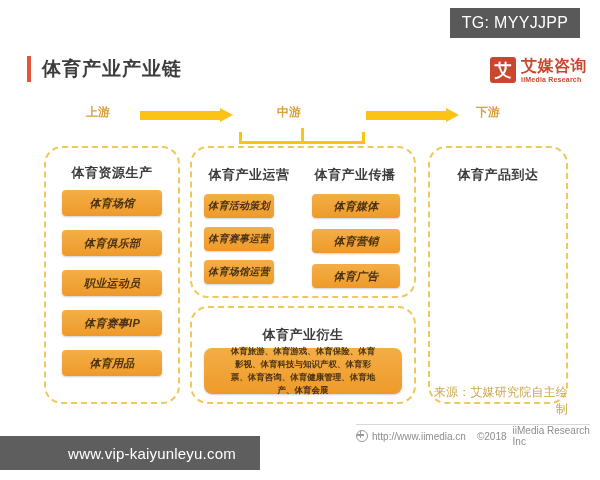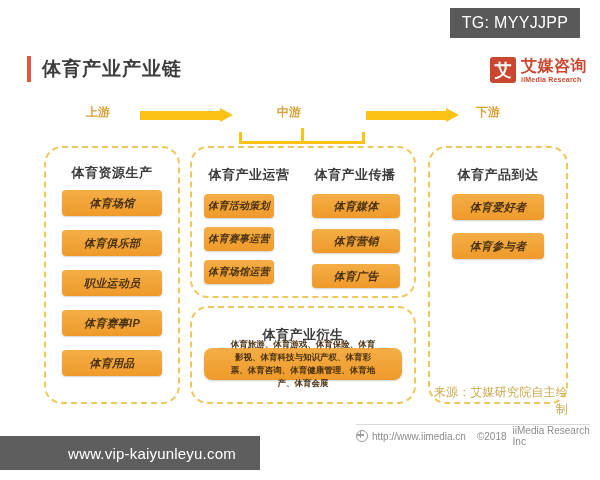--- a/index.html
+++ b/index.html
@@ -100,21 +100,21 @@
   #mid-head-a{position:absolute;left:196px;top:166px;width:106px;}
   #mid-head-b{position:absolute;left:302px;top:166px;width:106px;}
   #mid-col-a{position:absolute;left:204px;top:194px;width:90px;}
   #mid-col-a .chip{width:70px;height:24px;margin-bottom:9px;font-size:10px;}
   #mid-col-b{position:absolute;left:312px;top:194px;width:88px;}
   #mid-col-b .chip{width:88px;height:24px;margin-bottom:11px;}
 
   
   #deriv-title{position:absolute;left:190px;top:326px;width:226px;}
   #deriv-box{
-    position:absolute;left:204px;top:348px;width:198px;height:32px;
+    position:absolute;left:204px;top:348px;width:198px;height:46px;
     background:linear-gradient(#F4AE46,#EE9A2A);
     border-radius:8px;
     box-shadow:0 1px 2px rgba(0,0,0,.18);
     color:#4a3212;font-size:8.5px;font-weight:bold;
     line-height:13px;text-align:center;
     padding:4px 23px;box-sizing:border-box;
     display:flex;align-items:center;justify-content:center;
   }
 
   
@@ -214,24 +214,20 @@
   <div id="mid-col-b">
     <div class="chip">体育媒体</div>
     <div class="chip">体育营销</div>
     <div class="chip">体育广告</div>
   </div>
 
   <div class="panel-title" id="deriv-title">体育产业衍生</div>
   <div id="deriv-box">体育旅游、体育游戏、体育保险、体育影视、体育科技与知识产权、体育彩票、体育咨询、体育健康管理、体育地产、体育会展</div>
 
   <div class="panel-title" id="right-title">体育产品到达</div>
-  <div id="right-chips">
-    <div class="chip">体育爱好者</div>
-    <div class="chip">体育参与者</div>
-  </div>
   <div id="right-source">来源：艾媒研究院自主绘制</div>
 
   <div id="footer-rule"></div>
   <div id="footer">
     <div id="globe-icon"></div>
     <span id="footer-url">http://www.iimedia.cn</span>
     <span id="footer-copy">©2018</span>
     <span id="footer-company">iiMedia Research Inc</span>
   </div>
 

